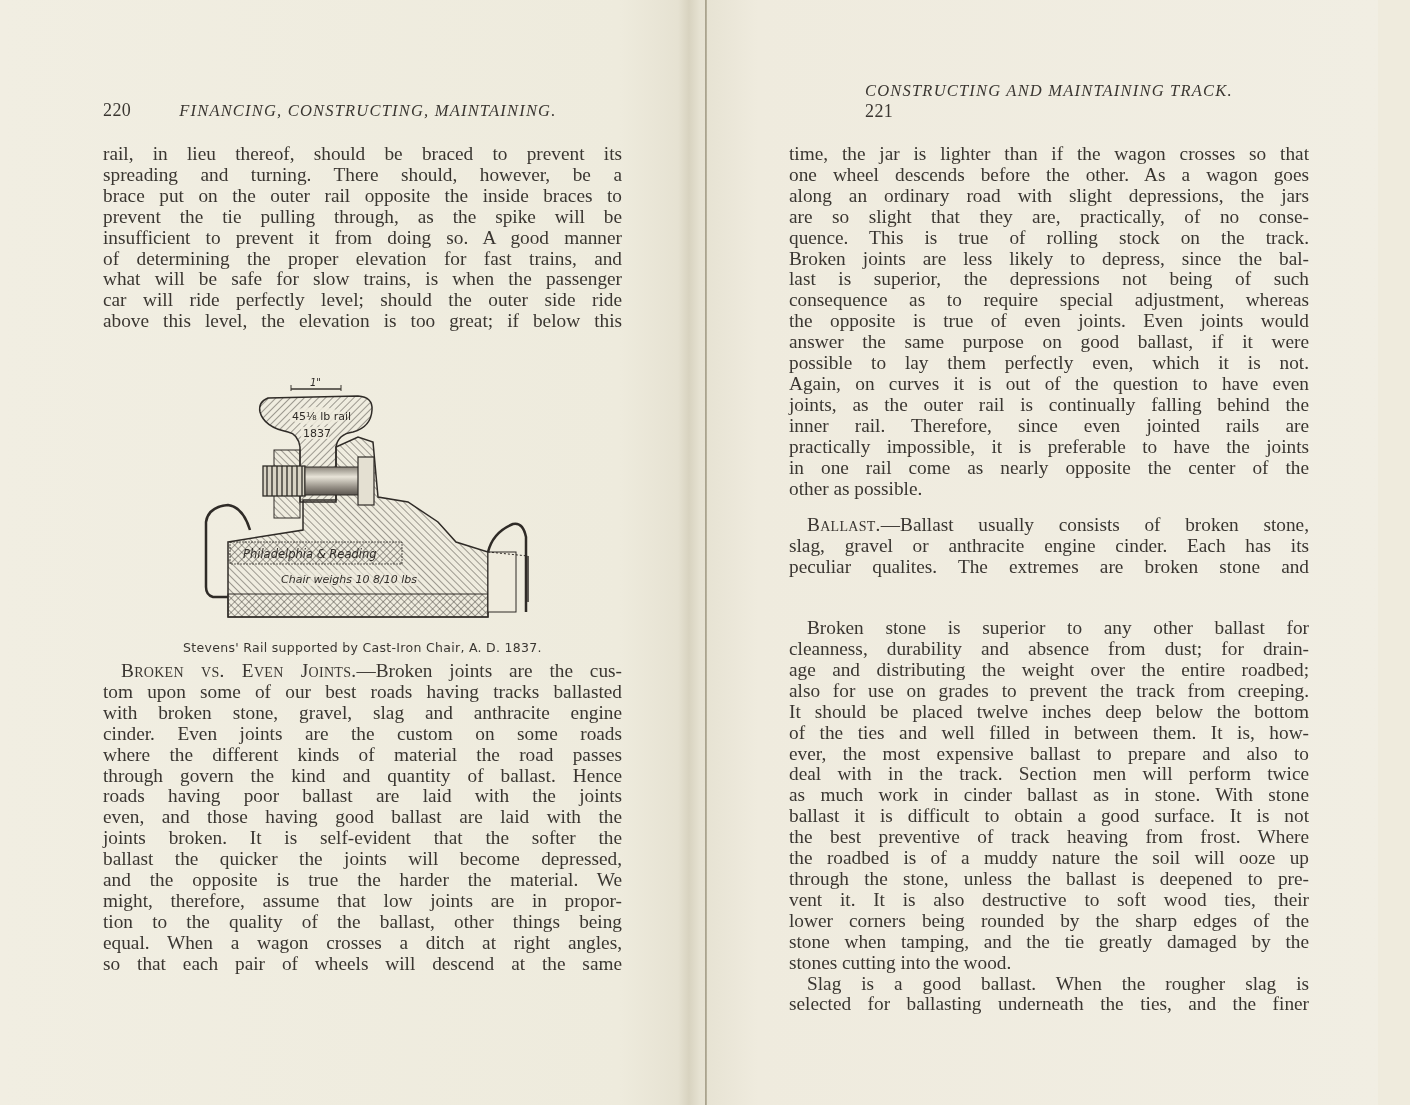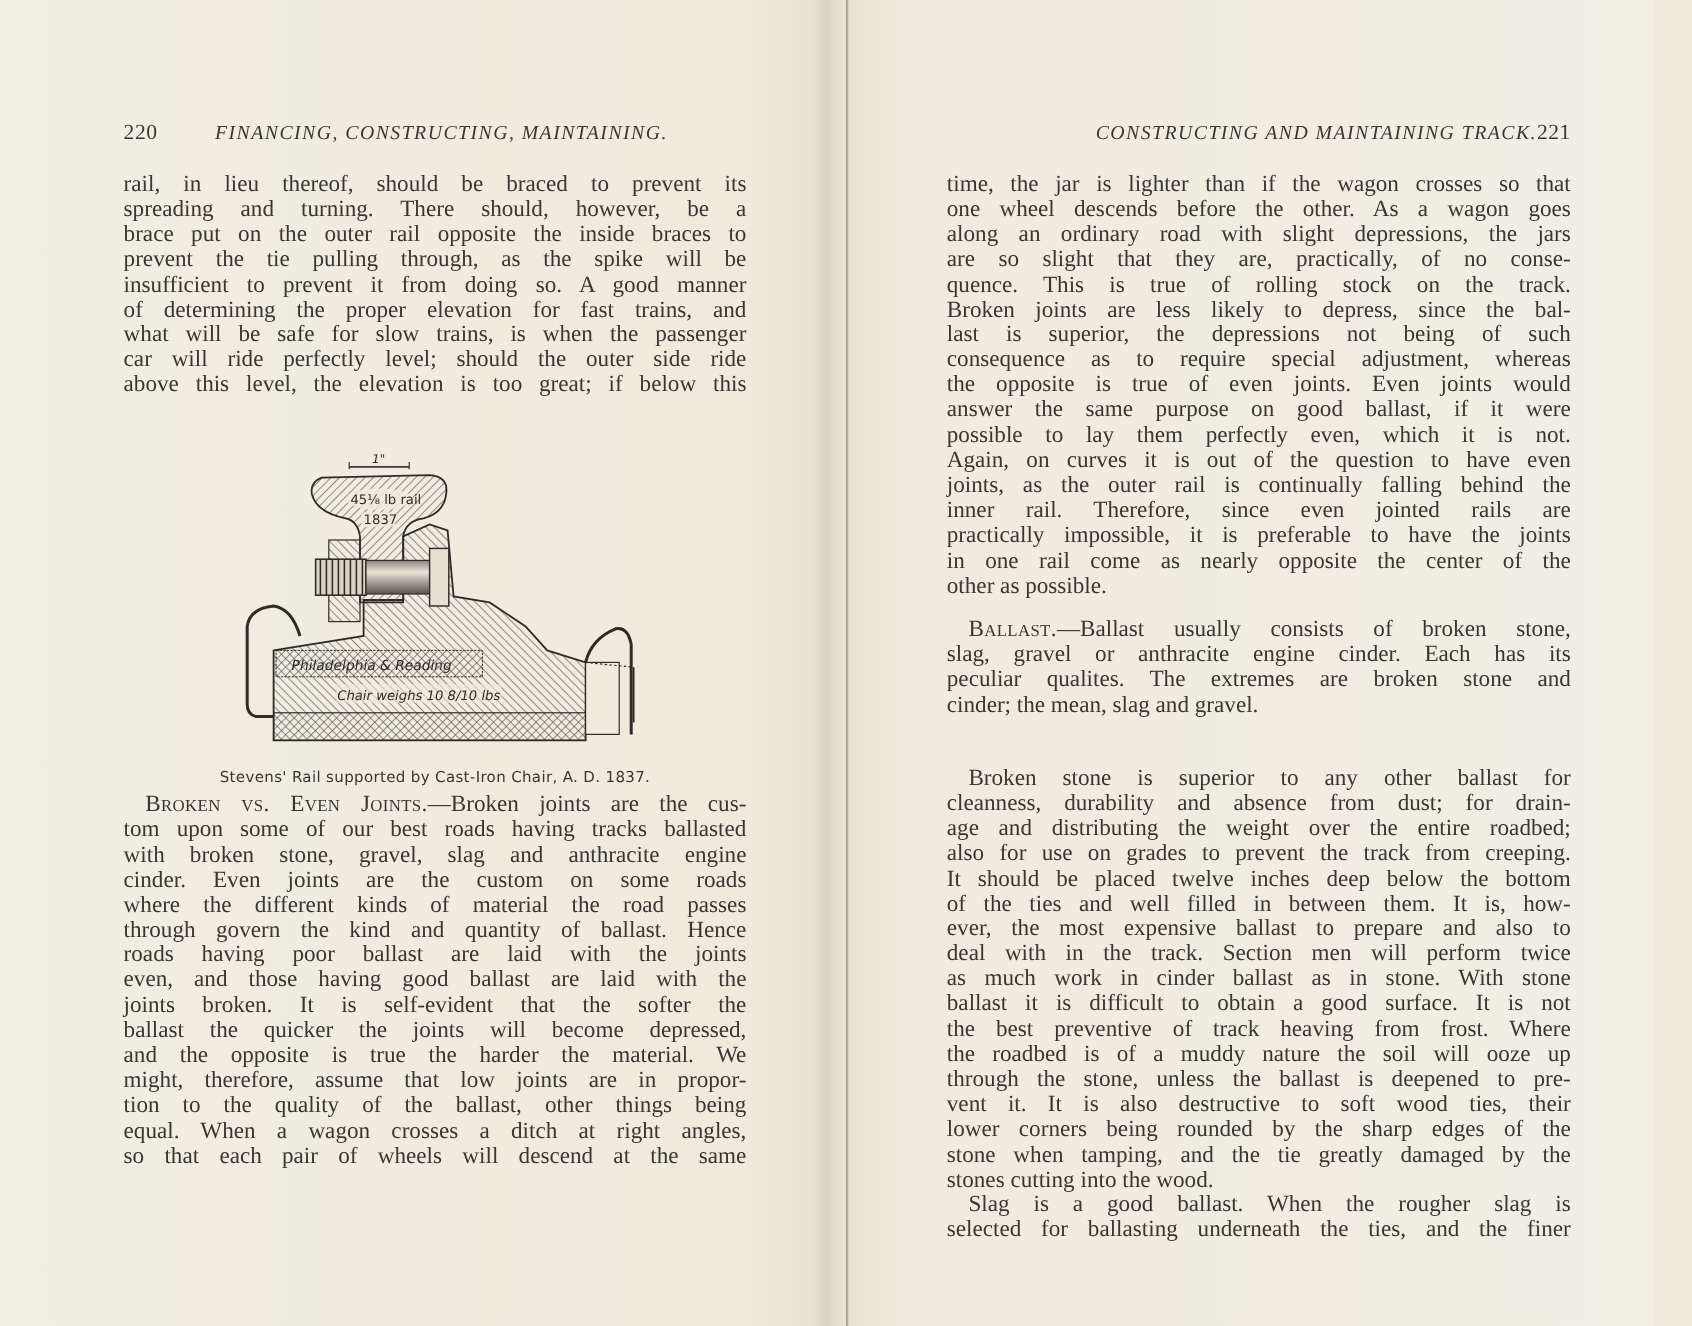--- a/index.html
+++ b/index.html
@@ -24,21 +24,21 @@
 
   .running-head {
     position: absolute; top: 100px; left: 0; right: 0; height: 22px;
     display: flex; align-items: baseline;
     font-size: 17px; letter-spacing: 0.6px;
   }
   .running-head .num { font-style: normal; font-size: 18px; letter-spacing: 0.4px; }
   .running-head .title { font-style: italic; font-size: 16.5px; letter-spacing: 1.2px; margin-left: 36px; }
   .left .running-head { justify-content: flex-start; }
   .left .running-head .num { margin-right: 12px; }
-  .right .running-head { justify-content: flex-end; left: 40px; }
+  .right .running-head { justify-content: flex-end; left: 40px; flex-direction: column; }
   .right .running-head .num { }
 
   .body-text {
     position: absolute; left: 0; right: 0;
     font-size: 19.3px; line-height: 20.9px;
     text-align: justify;
   }
   .body-text .line { display: block; text-align: justify; text-align-last: justify; white-space: nowrap; }
   .body-text .line.last { text-align-last: left; }
   .sc { font-variant: small-caps; letter-spacing: 0.3px; }
@@ -177,21 +177,20 @@
       <span class="line">Again, on curves it is out of the question to have even</span>
       <span class="line">joints, as the outer rail is continually falling behind the</span>
       <span class="line">inner rail. Therefore, since even jointed rails are</span>
       <span class="line">practically impossible, it is preferable to have the joints</span>
       <span class="line">in one rail come as nearly opposite the center of the</span>
       <span class="line last">other as possible.</span>
 
       <span class="line" style="padding-left:18px;margin-top:16px;"><span class="sc">Ballast.</span><span>—Ballast usually consists of broken stone,</span></span>
       <span class="line">slag, gravel or anthracite engine cinder. Each has its</span>
       <span class="line">peculiar qualites. The extremes are broken stone and</span>
-      <span class="line last">cinder; the mean, slag and gravel.</span>
 
       <span class="line" style="padding-left:18px;margin-top:40px;">Broken stone is superior to any other ballast for</span>
       <span class="line">cleanness, durability and absence from dust; for drain-</span>
       <span class="line">age and distributing the weight over the entire roadbed;</span>
       <span class="line">also for use on grades to prevent the track from creeping.</span>
       <span class="line">It should be placed twelve inches deep below the bottom</span>
       <span class="line">of the ties and well filled in between them. It is, how-</span>
       <span class="line">ever, the most expensive ballast to prepare and also to</span>
       <span class="line">deal with in the track. Section men will perform twice</span>
       <span class="line">as much work in cinder ballast as in stone. With stone</span>

